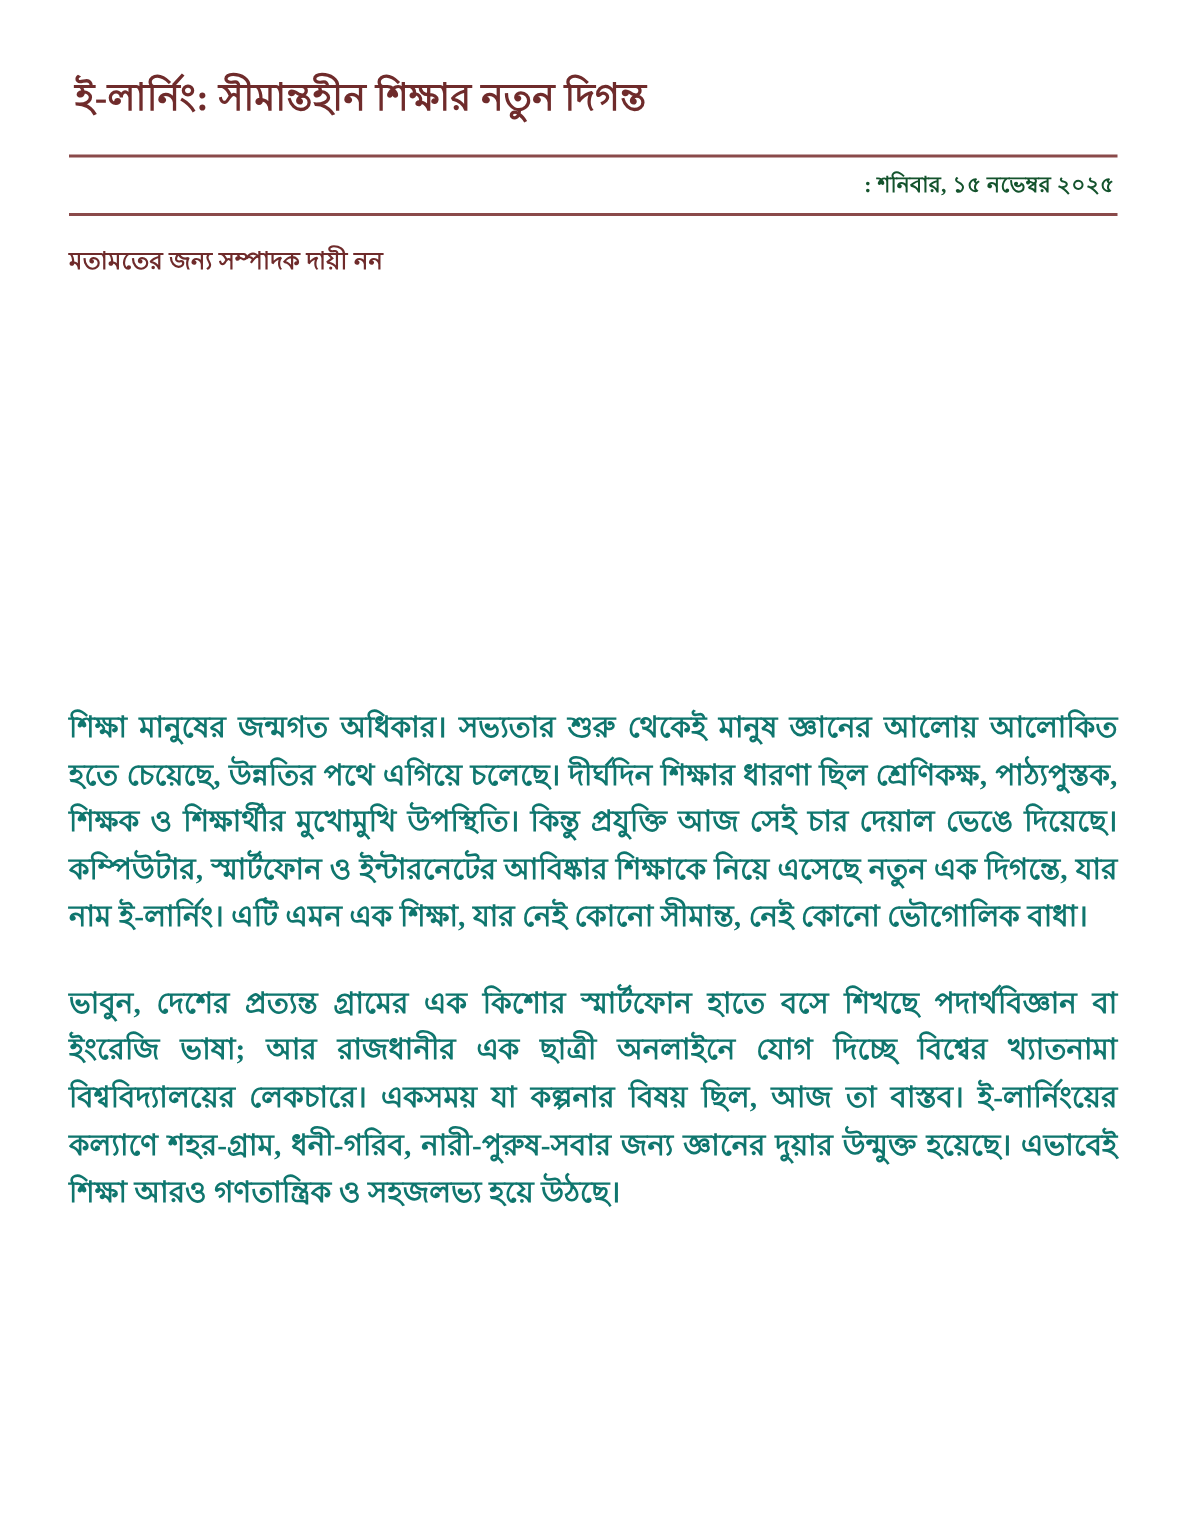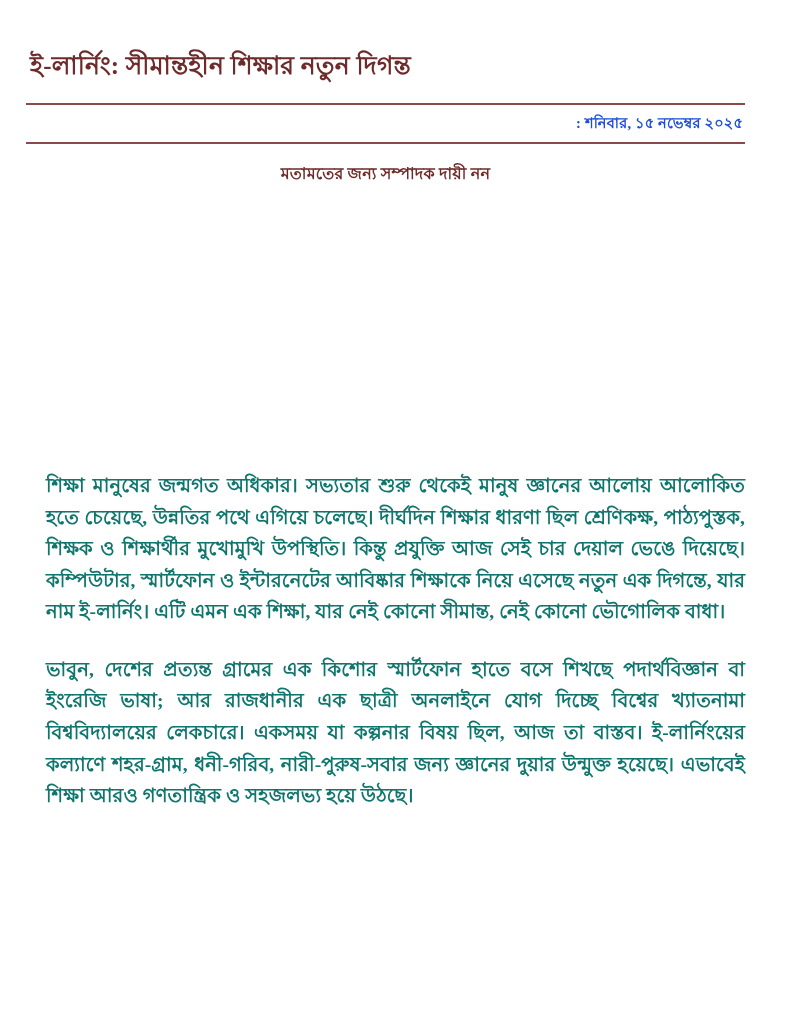--- a/index.html
+++ b/index.html
@@ -12,21 +12,21 @@
     height: 1024px;
     font-family: "Liberation Serif", "DejaVu Serif", serif;
     color: #7a2e2e;
     overflow: hidden;
   }
   .page {
     position: relative;
     width: 791px;
     height: 988px;
     box-sizing: border-box;
-    padding: 44px 46px 0 26px;
+    padding: 44px 46px 0 46px;
   }
   .headline {
     font-family: "Liberation Serif", "DejaVu Serif", serif;
     font-size: 25px;
     font-weight: bold;
     color: #6f2b2b;
     letter-spacing: 0.2px;
     margin: 6px 0 0 4px;
     line-height: 1.25;
   }
@@ -37,29 +37,28 @@
   }
   .dateline-row {
     display: flex;
     justify-content: flex-end;
     align-items: baseline;
     padding: 7px 2px 6px 0;
   }
   .dateline {
     font-size: 14.5px;
     font-weight: bold;
-    color: #1d4ed8;
+    color: #14532d;
     letter-spacing: 0.2px;
   }
   .rule-bottom {
     border-top: 2px solid #8a4a4a;
     width: 100%;
   }
   .subhead {
-    text-align: center;
     font-size: 16px;
     font-weight: bold;
     color: #6f2b2b;
     margin: 17px 0 0 0;
     letter-spacing: 0.2px;
   }
   .body-block {
     position: absolute;
     left: 46px;
     right: 46px;

